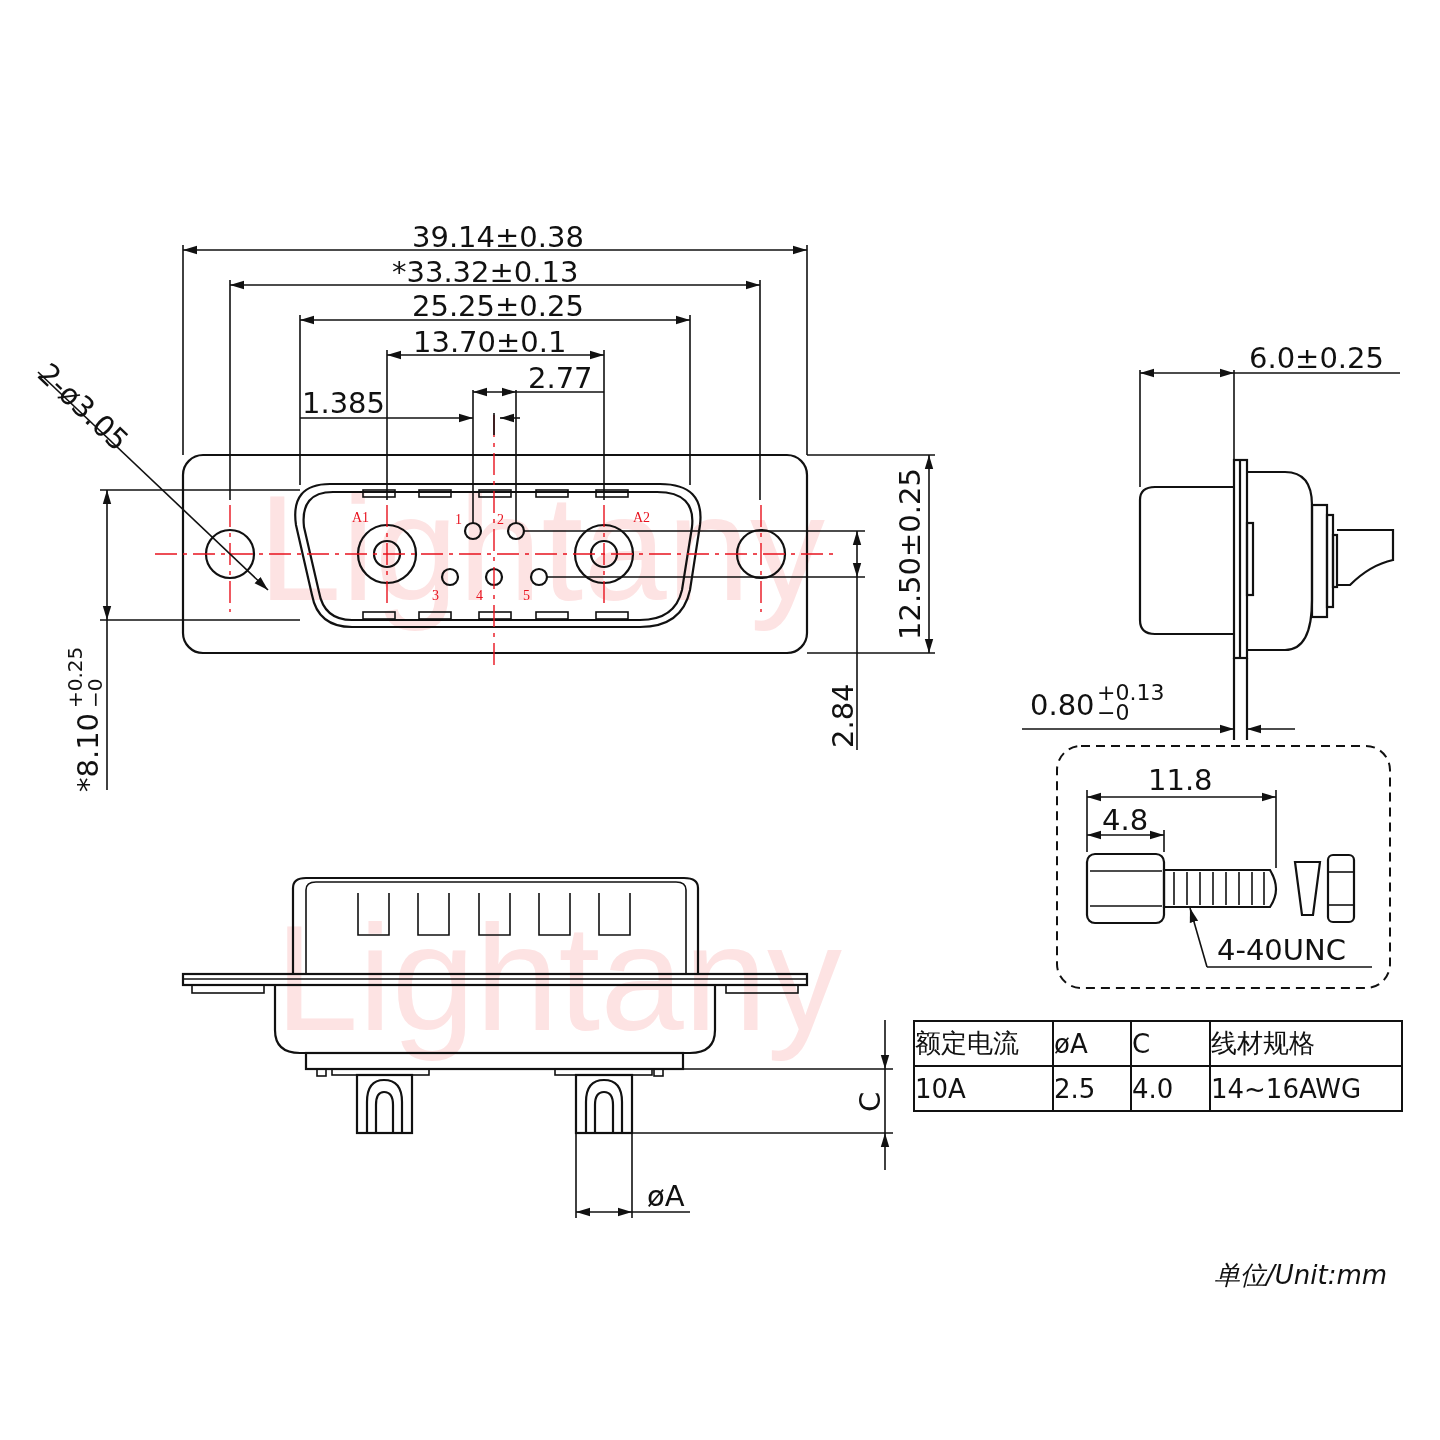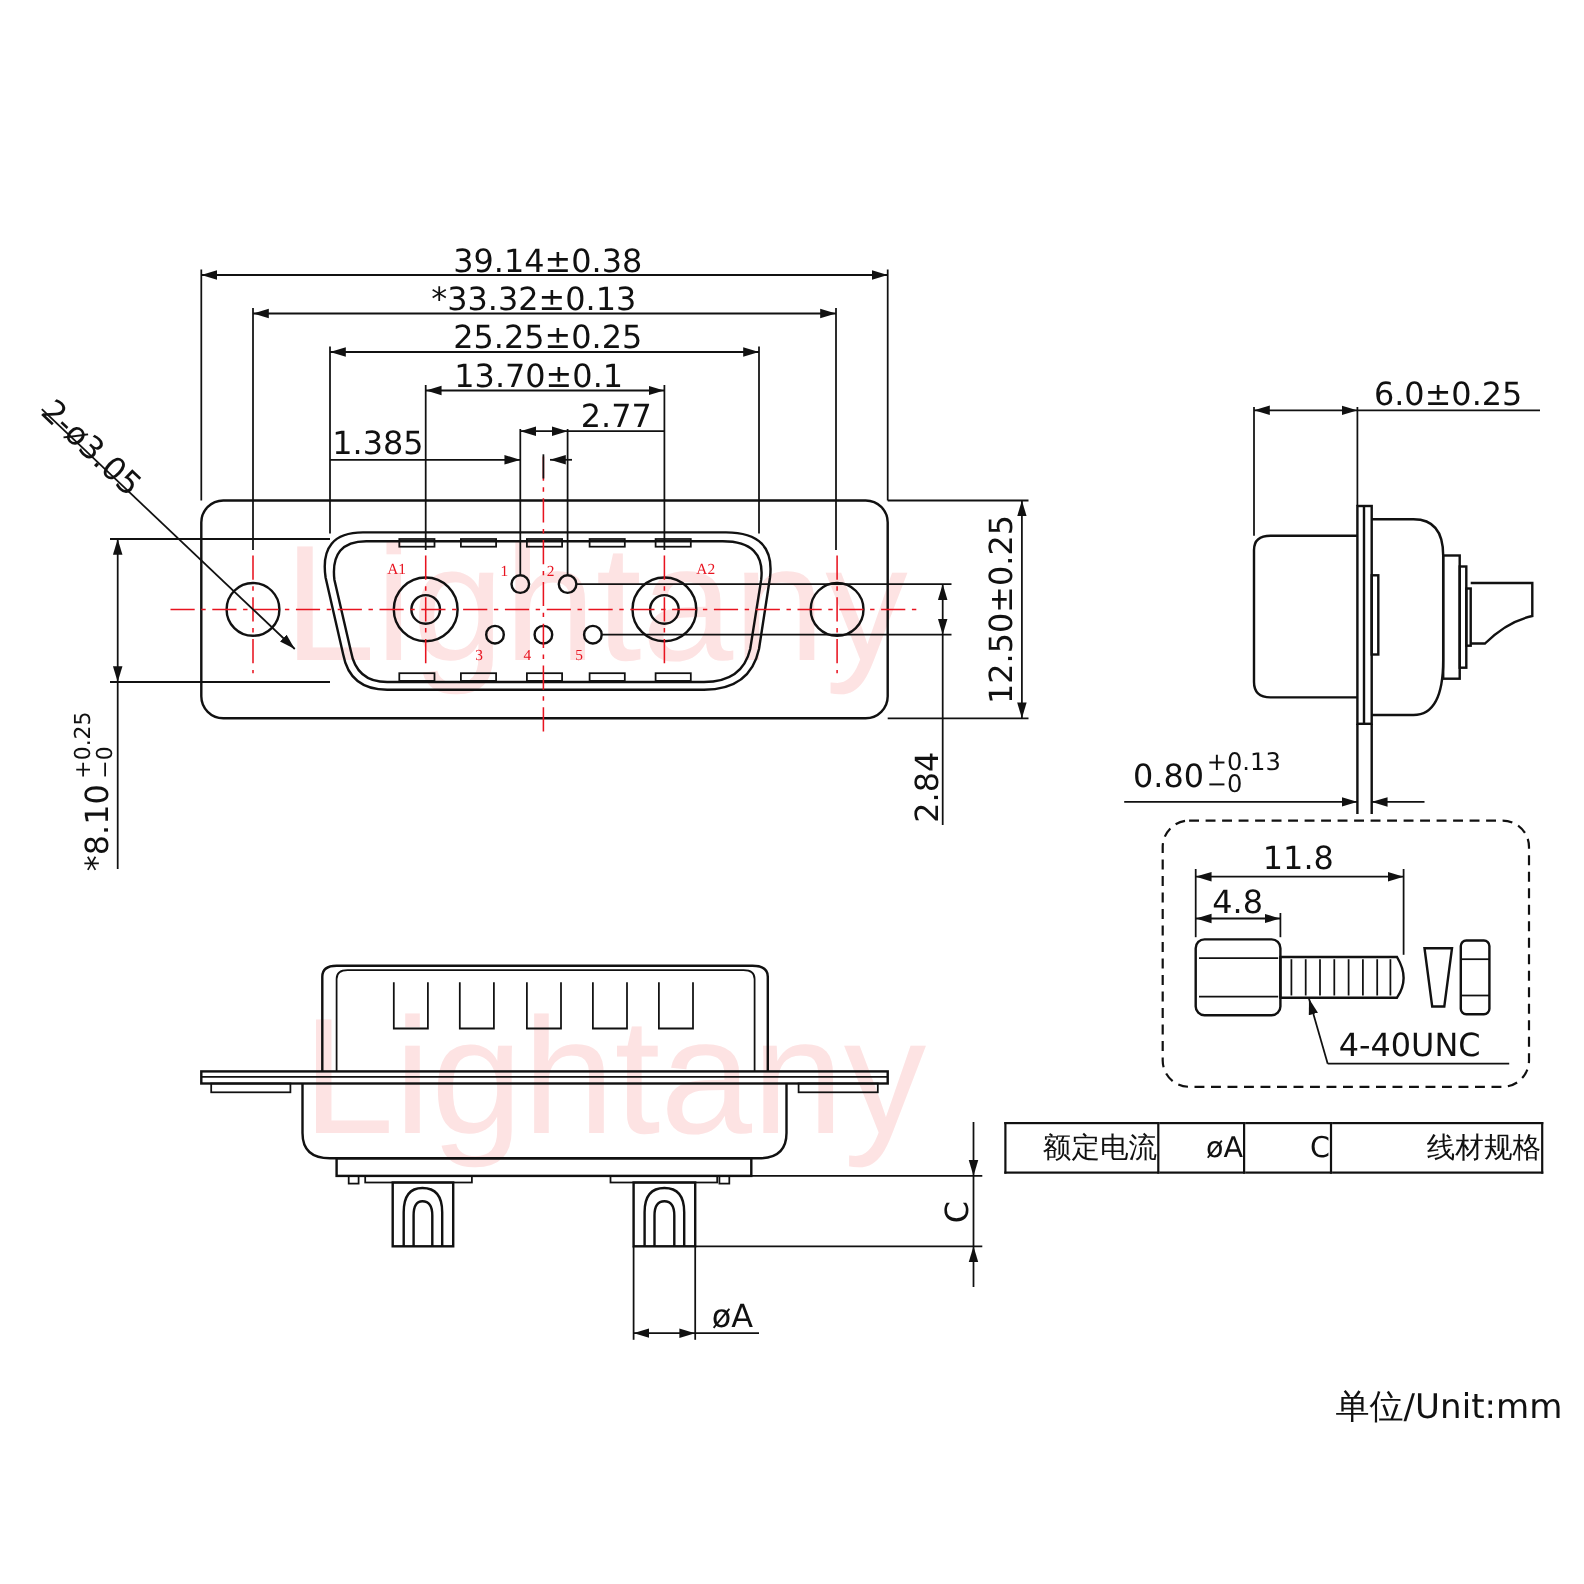--- a/index.html
+++ b/index.html
@@ -5,22 +5,22 @@
   html, body { margin:0; padding:0; background:#ffffff; }
   body { width:1440px; height:1440px; position:relative; overflow:hidden; font-family:"Liberation Sans", sans-serif; }
   svg { position:absolute; left:0; top:0; }
   .ln { stroke:#111; stroke-width:2.2; fill:none; }
   .thin { stroke:#111; stroke-width:1.6; fill:none; }
   .red { stroke:#e8131f; stroke-width:1.4; fill:none; stroke-dasharray:22 6 4 6; }
   .dim { font-family:"DejaVu Sans", sans-serif; font-size:29px; fill:#111; }
   .pin { font-family:"Liberation Serif", serif; font-size:14px; fill:#e8131f; }
   .wm { font-family:"Liberation Sans", sans-serif; font-size:150px; fill:#fde3e3; }
   .tbl { position:absolute; left:913px; top:1020px; border-collapse:collapse; }
-  .tbl td { border:2px solid #111; text-align:right; font-family:"DejaVu Sans", sans-serif; font-size:26px; color:#111; height:43px; padding:0; }
-  .unit { position:absolute; left:1214px; top:1258px; font-family:"DejaVu Sans", sans-serif; font-size:31px; color:#111; }
+  .tbl td { border:2px solid #111; text-align:left; font-family:"DejaVu Sans", sans-serif; font-size:26px; color:#111; height:43px; padding:0; }
+  .unit { position:absolute; left:1214px; top:1258px; font-family:"DejaVu Sans", sans-serif; font-size:26px; color:#111;font-style:italic; }
 </style>
 </head>
 <body>
 
 <svg width="1440" height="1440" viewBox="0 0 1440 1440">
   <defs>
     <marker id="ar" viewBox="0 0 10 10" refX="10" refY="5" markerWidth="9" markerHeight="9" orient="auto-start-reverse">
       <path d="M0,2 L10,5 L0,8 z" fill="#111"></path>
     </marker>
   </defs>
@@ -234,15 +234,21 @@
 </svg>
 
 <table class="tbl">
   <tbody>
       <tr>
     <td style="width:137px">额定电流</td>
     <td style="width:76px">øA</td>
     <td style="width:77px">C</td>
     <td style="width:190px">线材规格</td>
   </tr>
+  <tr>
+    <td>10A</td>
+    <td>2.5</td>
+    <td>4.0</td>
+    <td>14~16AWG</td>
+  </tr>
 </tbody>
   </table>
 <div class="unit">单位/Unit:mm</div>
 
 </body></html>

